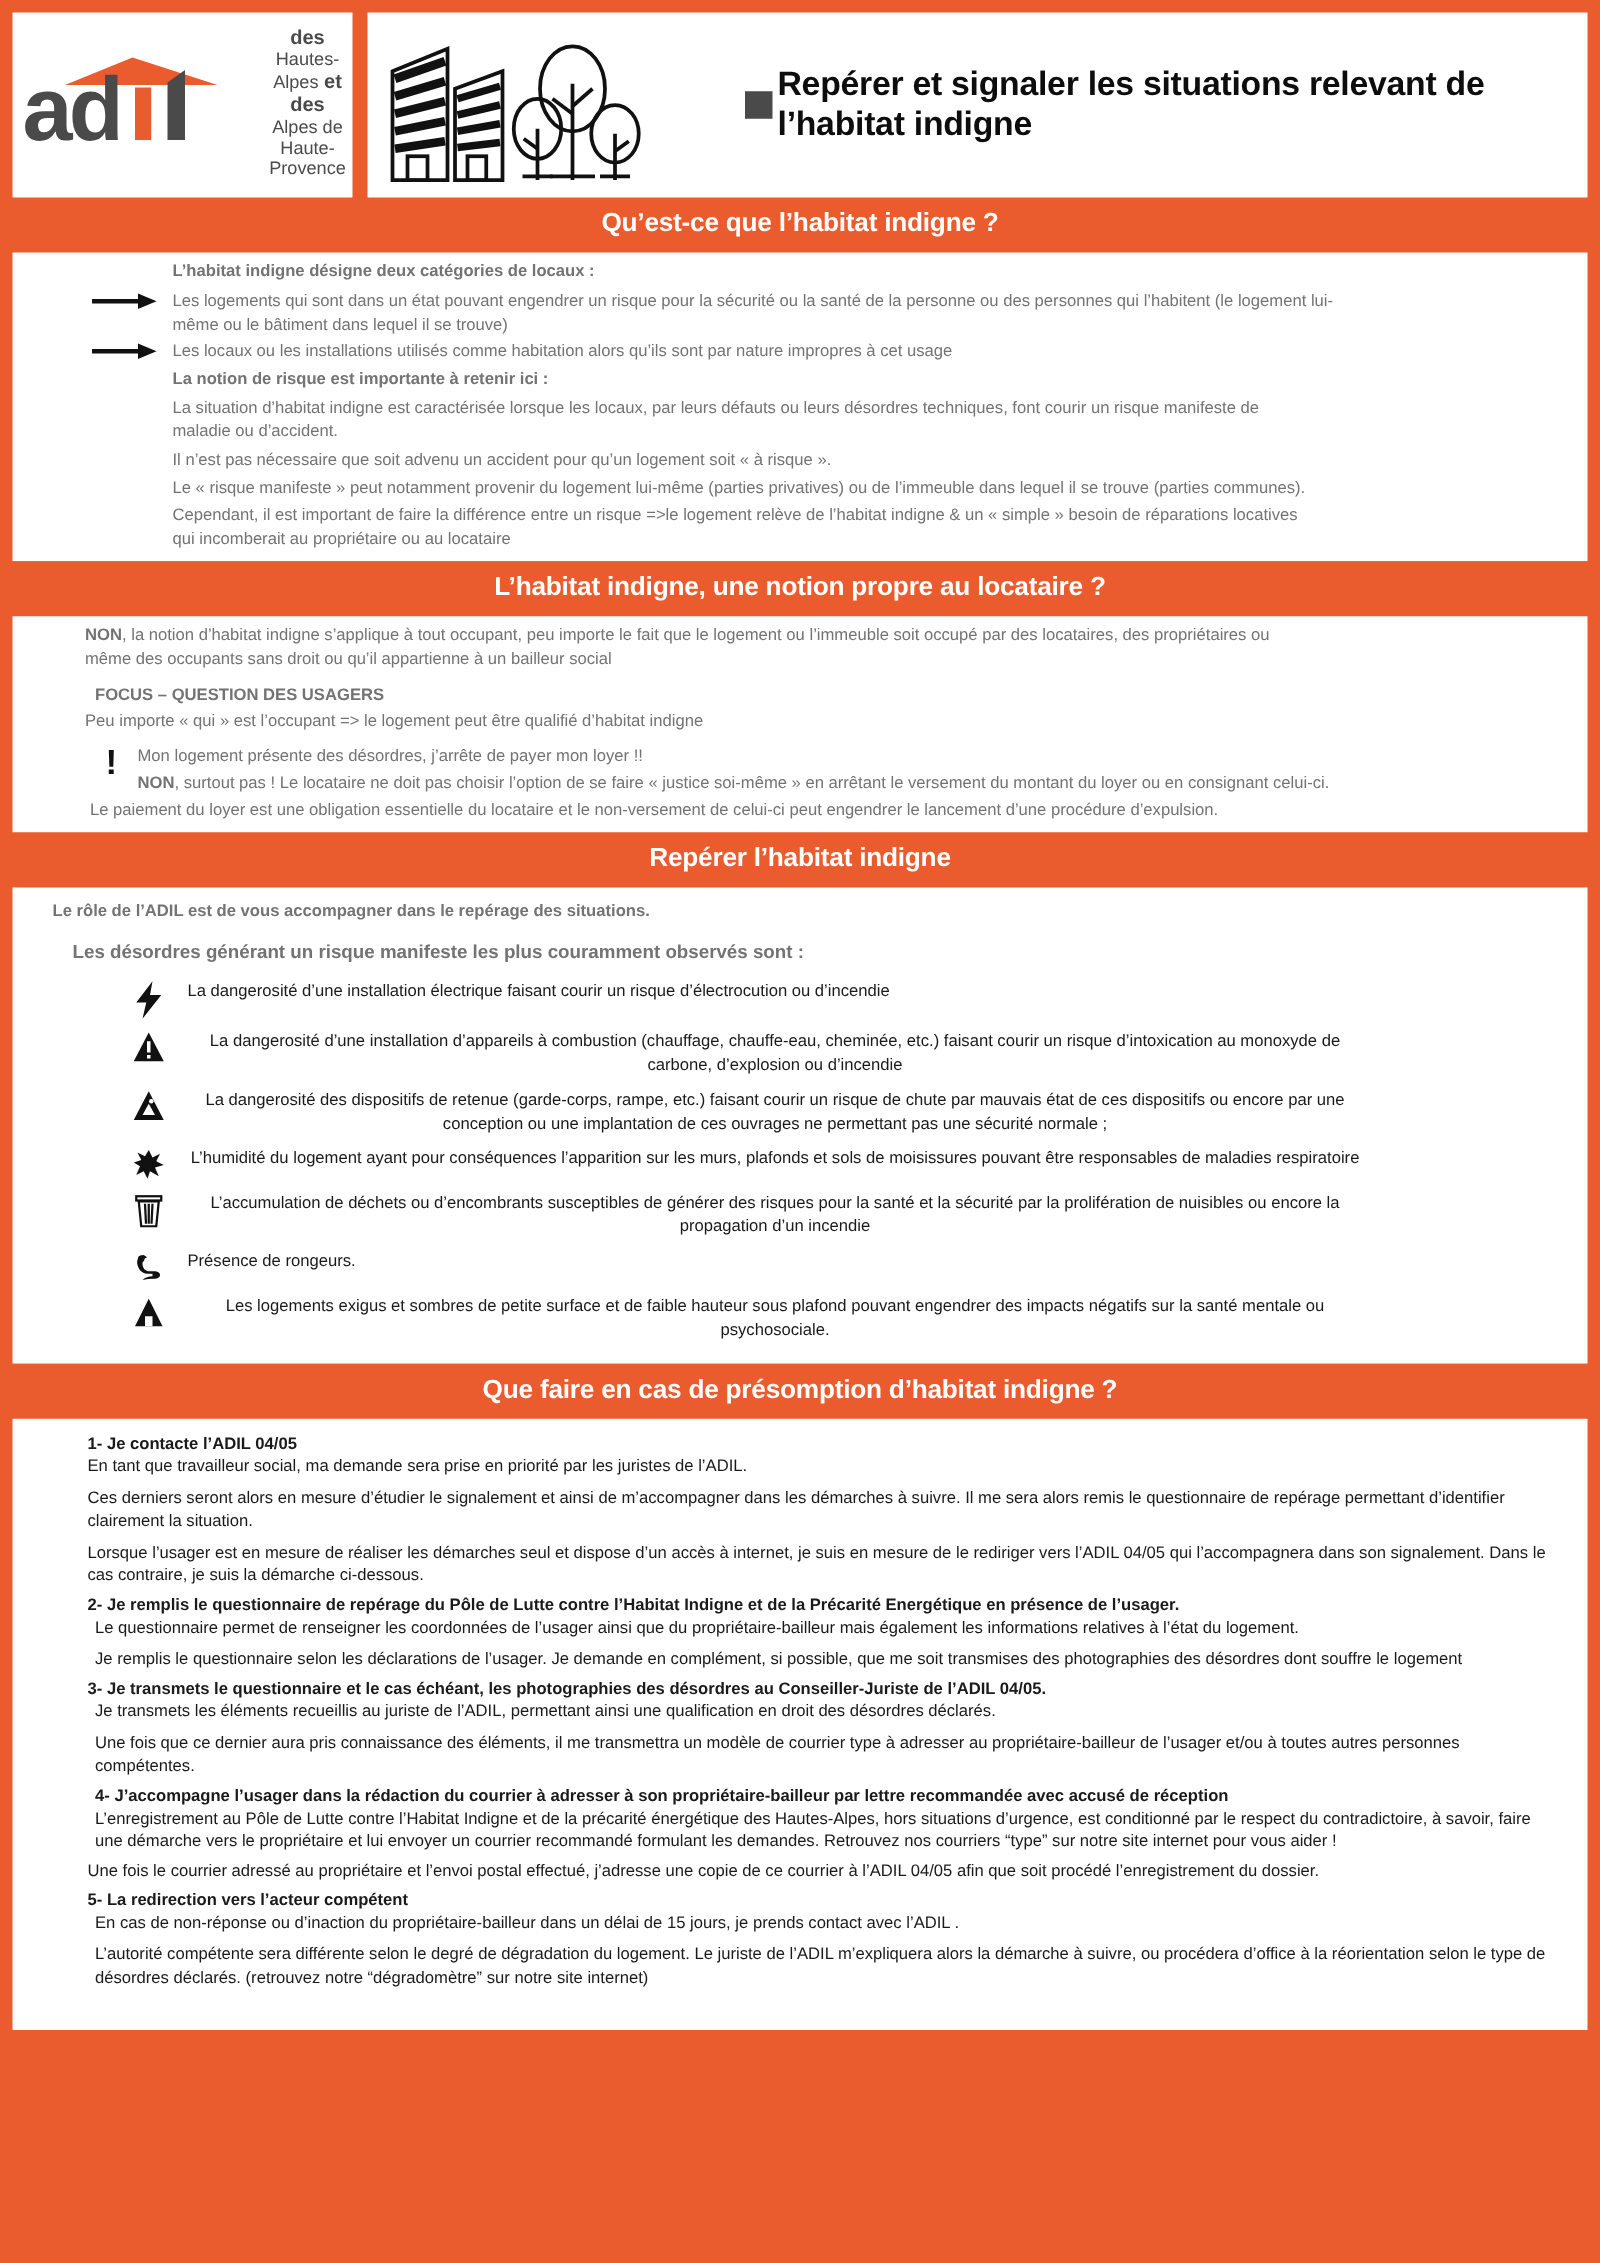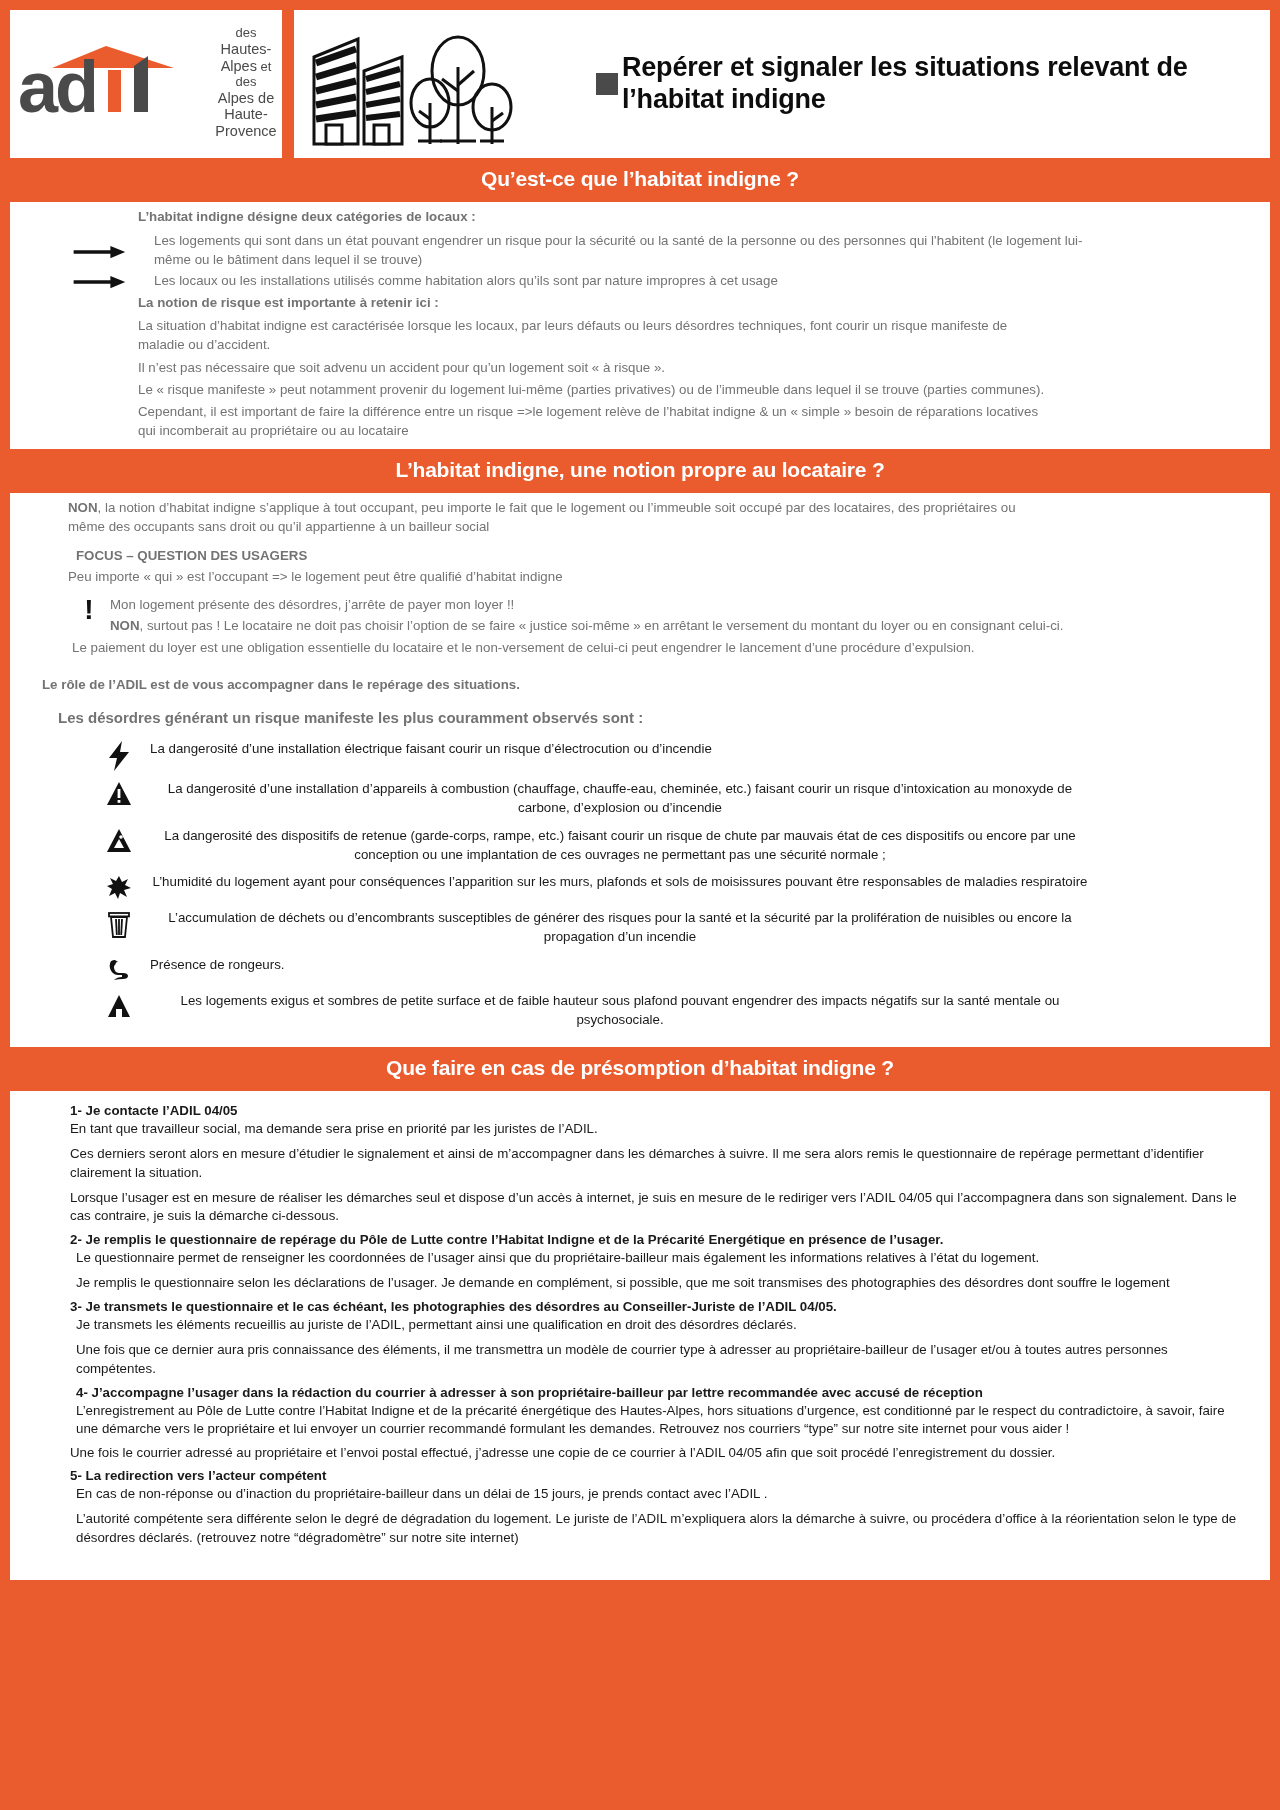--- a/index.html
+++ b/index.html
@@ -44,21 +44,21 @@
     width: 200px;
     height: 78px;
   }
   .logo-sub {
     text-align: center;
     line-height: 1.15;
     color: #4a4a4a;
   }
   .logo-sub .l1 { font-size: 12.5px; }
   .logo-sub .l2 { font-size: 14.5px; }
-  .logo-sub .small { font-size: 13px; }
+  .logo-sub .small { font-size: 16px; font-weight: bold; }
 
   .title-box {
     flex: 1;
     background: #ffffff;
     display: flex;
     align-items: center;
     padding: 6px 18px 6px 12px;
     gap: 0;
   }
   .hdr-illus { flex: 0 0 290px; height: 130px; }
@@ -92,22 +92,22 @@
 
   
   .t { font-size: 13.3px; line-height: 1.42; color: #737373; }
   .b { font-weight: bold; }
   .ind2 { margin-left: 114px; }
   .gap4 { margin-top: 5px; }
   .gap8 { margin-top: 9px; }
 
   .arrow-row {
     display: flex;
-    align-items: center;
-    gap: 24px;
+    align-items: flex-start;
+    gap: 8px;
   }
   .arrow-ico { flex: 0 0 62px; padding-top: 2px; margin-left: 44px; }
 
   
   .focus-row {
     display: flex;
     align-items: flex-start;
     gap: 12px;
     margin-left: 56px;
   }
@@ -262,20 +262,21 @@
         <div class="t">Mon logement présente des désordres, j’arrête de payer mon loyer !!</div>
         <div class="t" style="margin-top:2px">
           <span class="b">NON</span><span>, surtout pas ! Le locataire ne doit pas choisir l’option de se faire « justice soi-même » en arrêtant le versement du montant du loyer ou en consignant celui-ci.</span>
         </div>
       </div>
     </div>
 
     <div class="t" style="margin-left:48px;margin-top:3px">Le paiement du loyer est une obligation essentielle du locataire et le non-versement de celui-ci peut engendrer le lancement d’une procédure d’expulsion.</div>
   </div>
 
+  <div class="banner">Repérer l’habitat indigne</div>
   <div class="section">
     <div class="t b" style="margin-left:18px;margin-top:4px">Le rôle de l’ADIL est de vous accompagner dans le repérage des situations.</div>
     <div class="t b" style="margin-left:34px;margin-top:12px;font-size:15px">Les désordres générant un risque manifeste les plus couramment observés sont :</div>
 
     <div class="ico-list">
 
       <div class="ico-row">
         <div class="ico-cell">
           <svg width="22" height="30" viewBox="0 0 22 30">
               <polygon points="14,0 1,17 9,17 6,30 21,11 12,11" fill="#111"></polygon>

